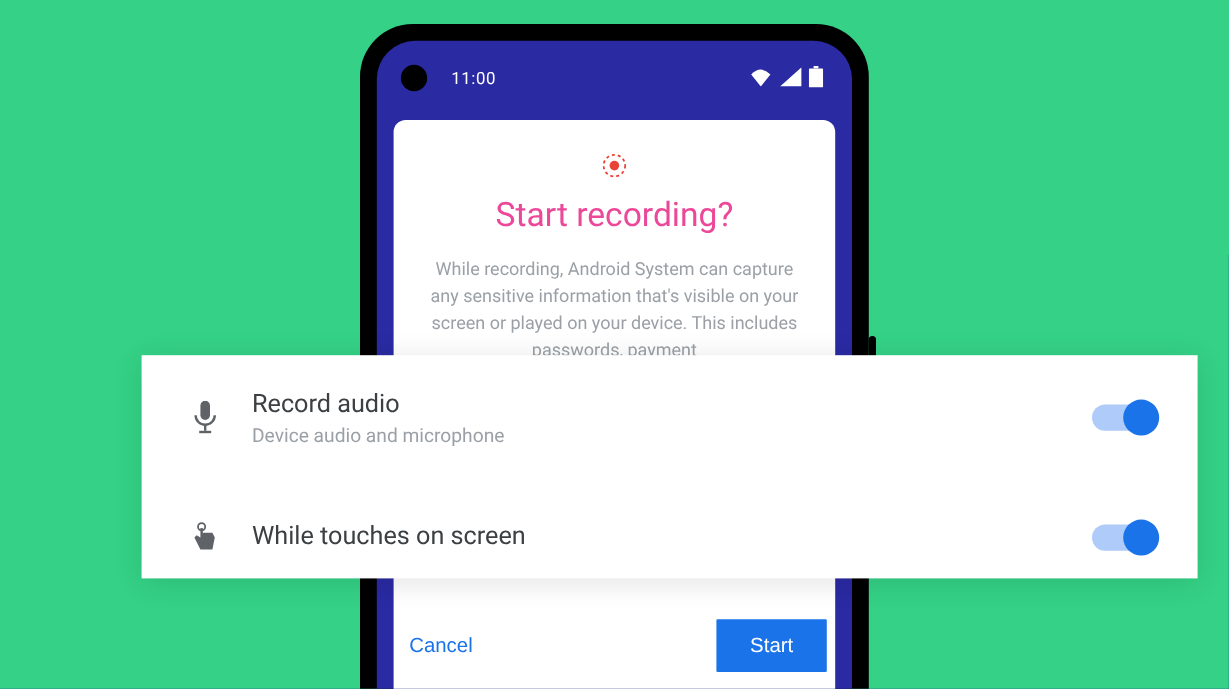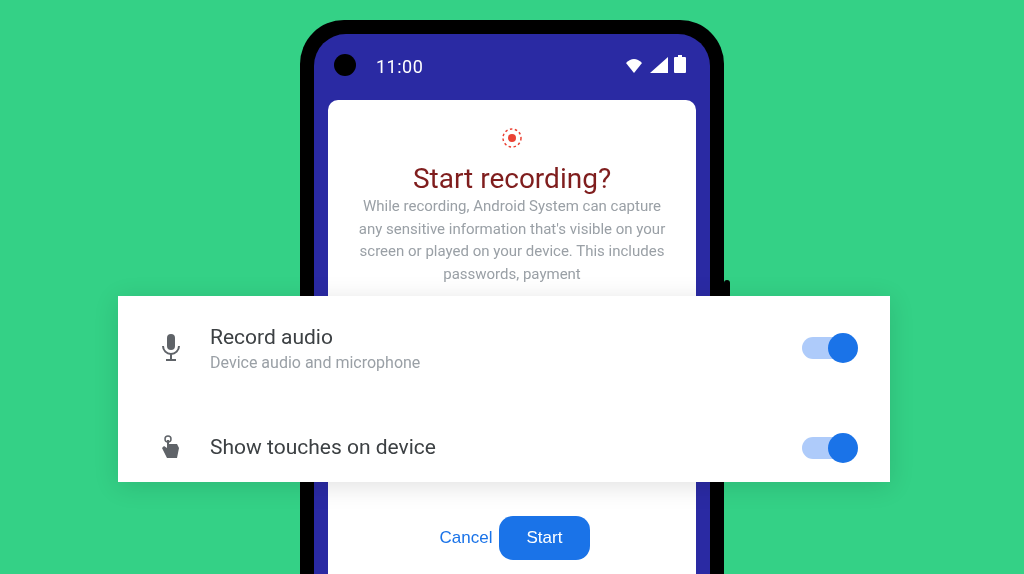--- a/index.html
+++ b/index.html
@@ -40,21 +40,21 @@
       z-index: 3;
     }
     .status-bar {
       position: absolute;
       top: 18px;
       left: 0; right: 0;
       height: 28px;
       display: flex;
       align-items: center;
       color: #fff;
-      font-size: 18px;
+      font-size: 14px;
       font-weight: 400;
       z-index: 2;
     }
     .status-time { margin-left: 62px; letter-spacing: 0.5px; }
     .status-right {
       margin-left: auto;
       margin-right: 24px;
       display: flex;
       gap: 6px;
       align-items: center;
@@ -72,60 +72,61 @@
       text-align: center;
     }
     .rec-icon {
       width: 20px; height: 20px;
       margin: 4px auto 14px;
       display: flex; align-items: center; justify-content: center;
     }
     .dialog-title {
       font-size: 28px;
       font-weight: 400;
-      color: #7f1d1d;
+      color: #ec4899;
+      margin-bottom: 18px;
     }
     .dialog-body {
       font-size: 15px;
       line-height: 1.5;
       color: #9aa0a6;
       text-align: center;
       padding: 0 4px;
     }
     .dialog-actions {
       position: absolute;
       left: 0; right: 0;
       top: 416px;
       display: flex;
-      justify-content: center;
-      align-items: center;
-      padding: 0 20px;
+      justify-content: space-between;
+      align-items: center;
+      padding: 0 7px;
     }
     .btn-cancel {
       color: #1a73e8;
       font-size: 17px;
       background: none;
       border: none;
       cursor: pointer;
       padding: 10px 6px;
     }
     .btn-start {
       background: #1a73e8;
       color: #fff;
       font-size: 17px;
       border: none;
-      border-radius: 14px;
+      border-radius: 1px;
       padding: 12px 28px;
       cursor: pointer;
     }
     .options-card {
       position: absolute;
       left: 118px;
       top: 296px;
-      width: 772px;
+      width: 880px;
       height: 186px;
       background: #fff;
       box-shadow: 0 4px 24px rgba(0,0,0,0.12);
       padding: 28px 36px 20px 40px;
       display: flex;
       flex-direction: column;
       justify-content: space-between;
       z-index: 10;
     }
     .option-row {
@@ -248,17 +249,17 @@
   </div>
 
   <div class="option-row">
     <div class="option-icon">
       <svg width="24" height="28" viewBox="0 0 24 28" fill="#5f6368">
         <circle cx="9" cy="5" r="3" fill="none" stroke="#5f6368" stroke-width="1.5"></circle>
         <path d="M8 6 v8 l-3 -2 l-2 2 l5 10 h10 l2 -10 l-2 -4 h-8 v-4 z"></path>
       </svg>
     </div>
     <div class="option-texts">
-      <div class="option-title">Show touches on device</div>
+      <div class="option-title">While touches on screen</div>
     </div>
     <div class="toggle"></div>
   </div>
 </div>
 
 </body></html>

